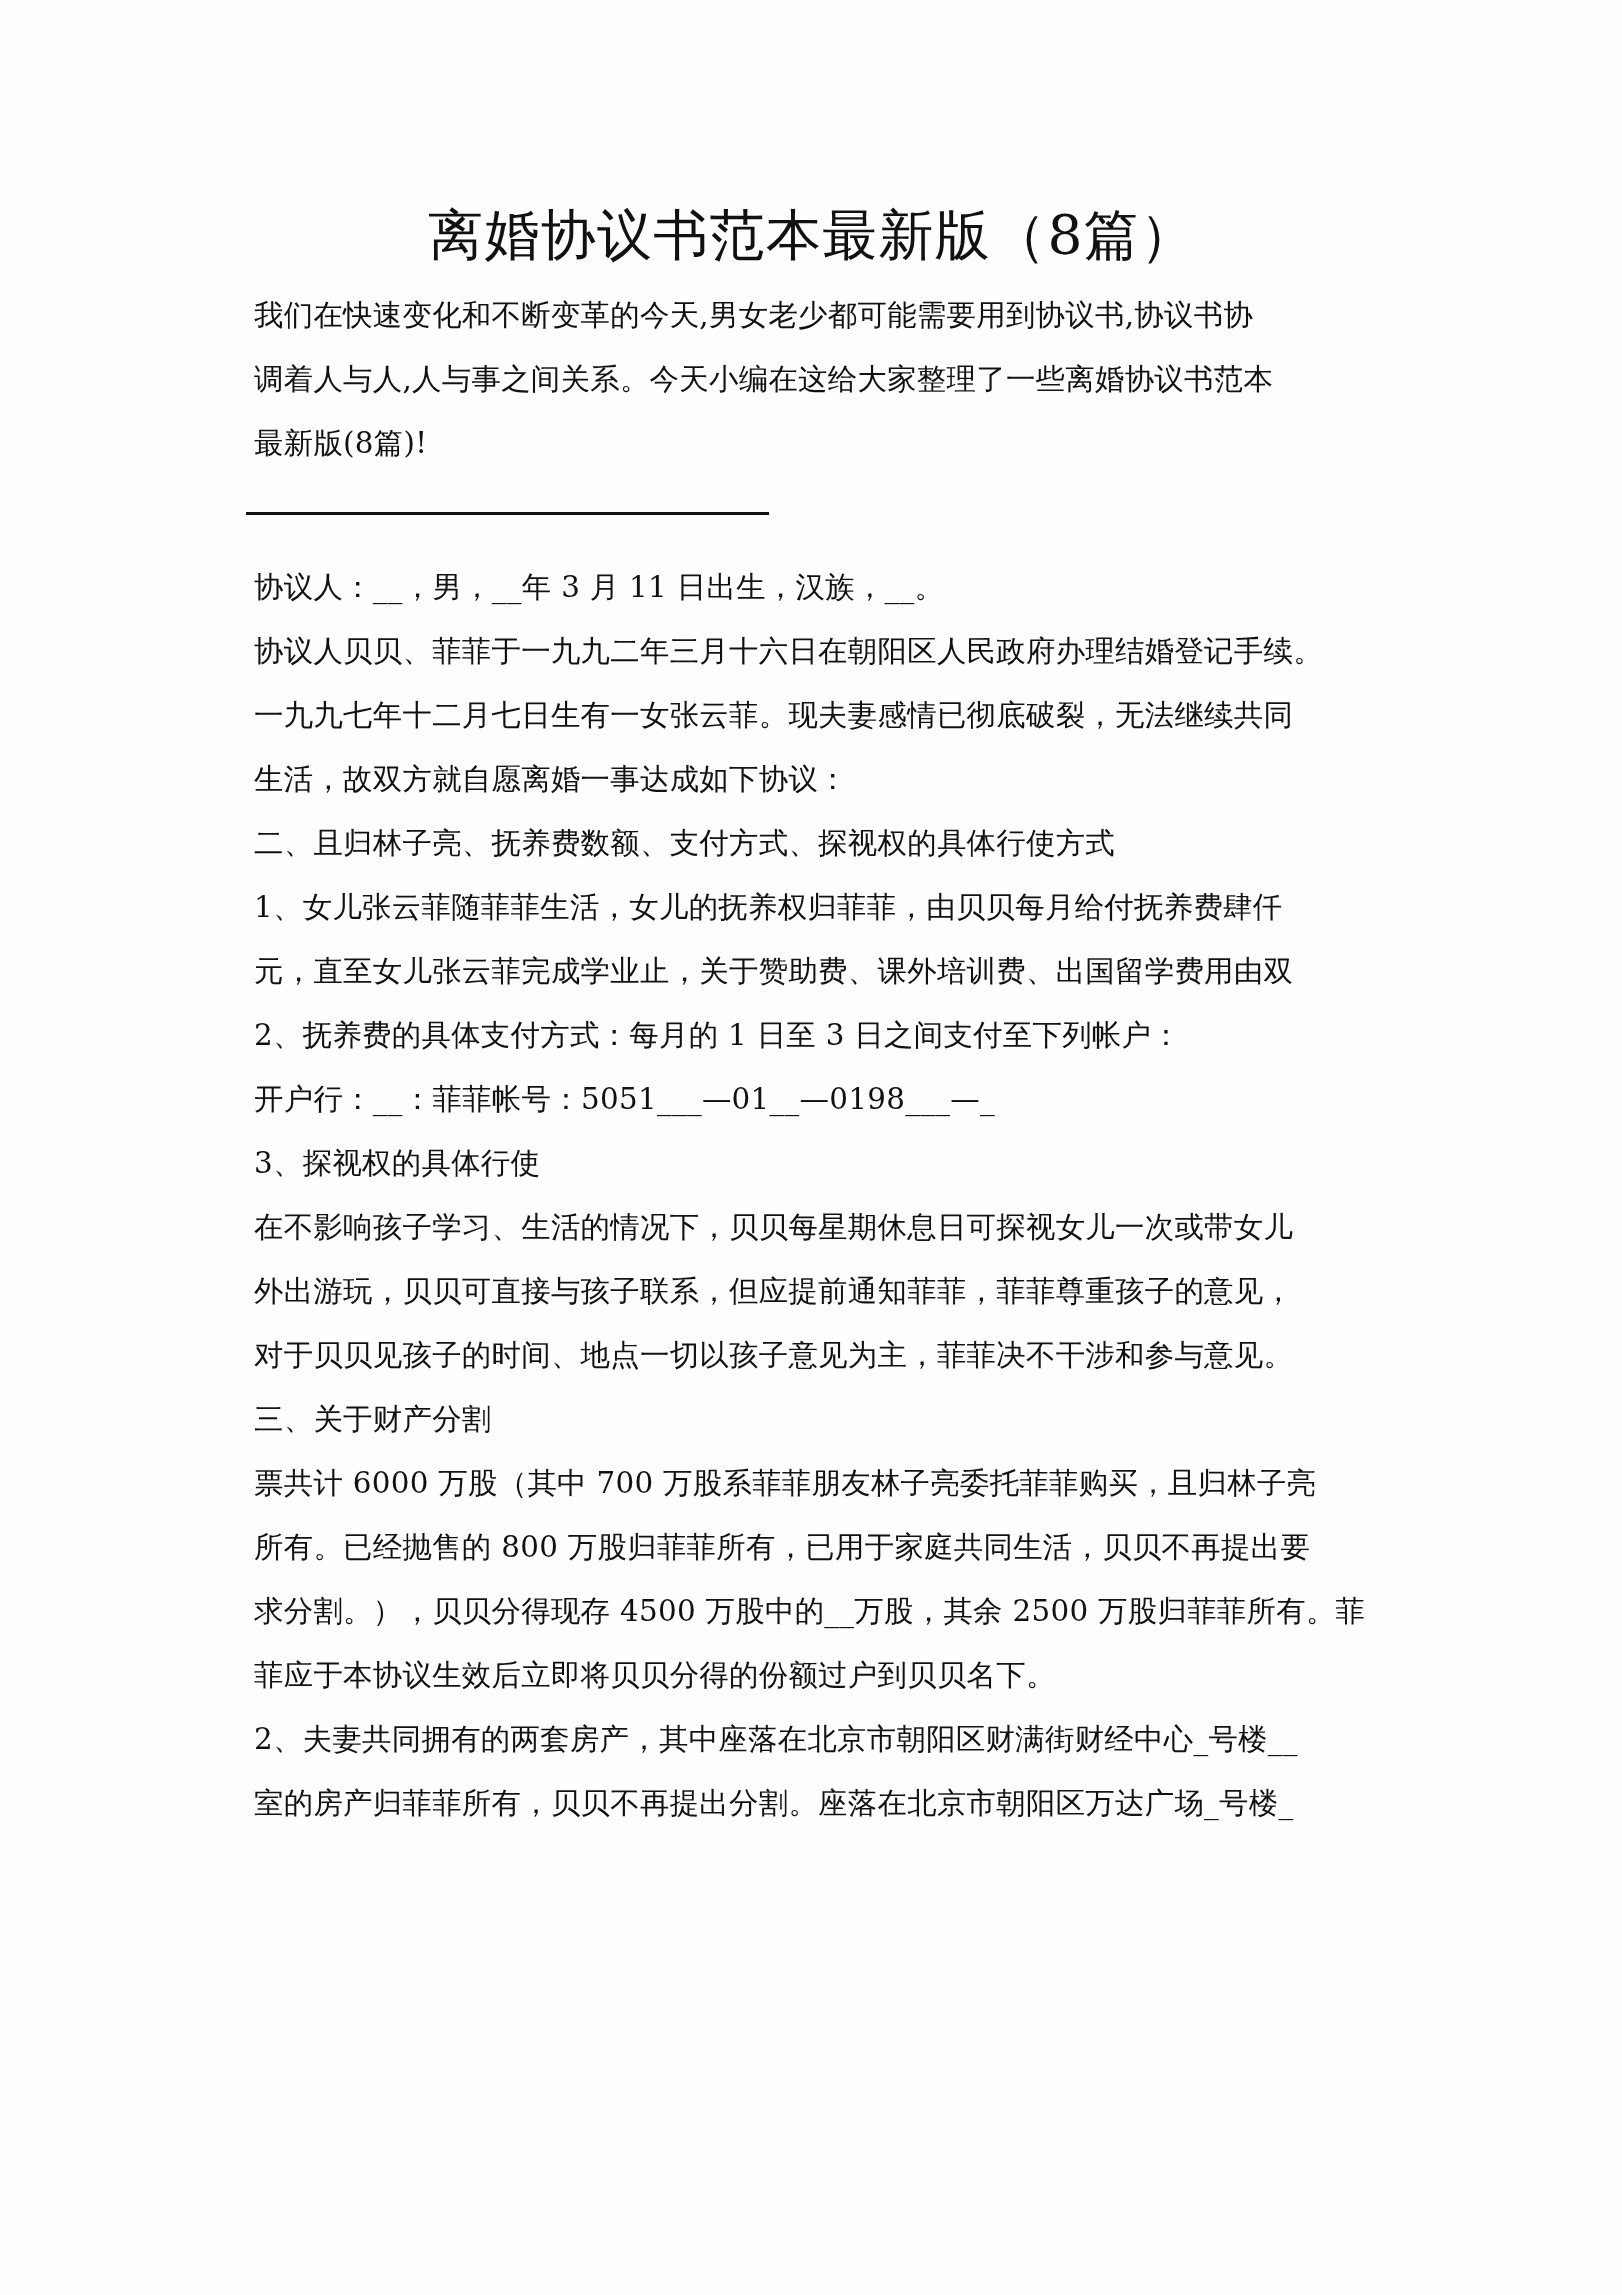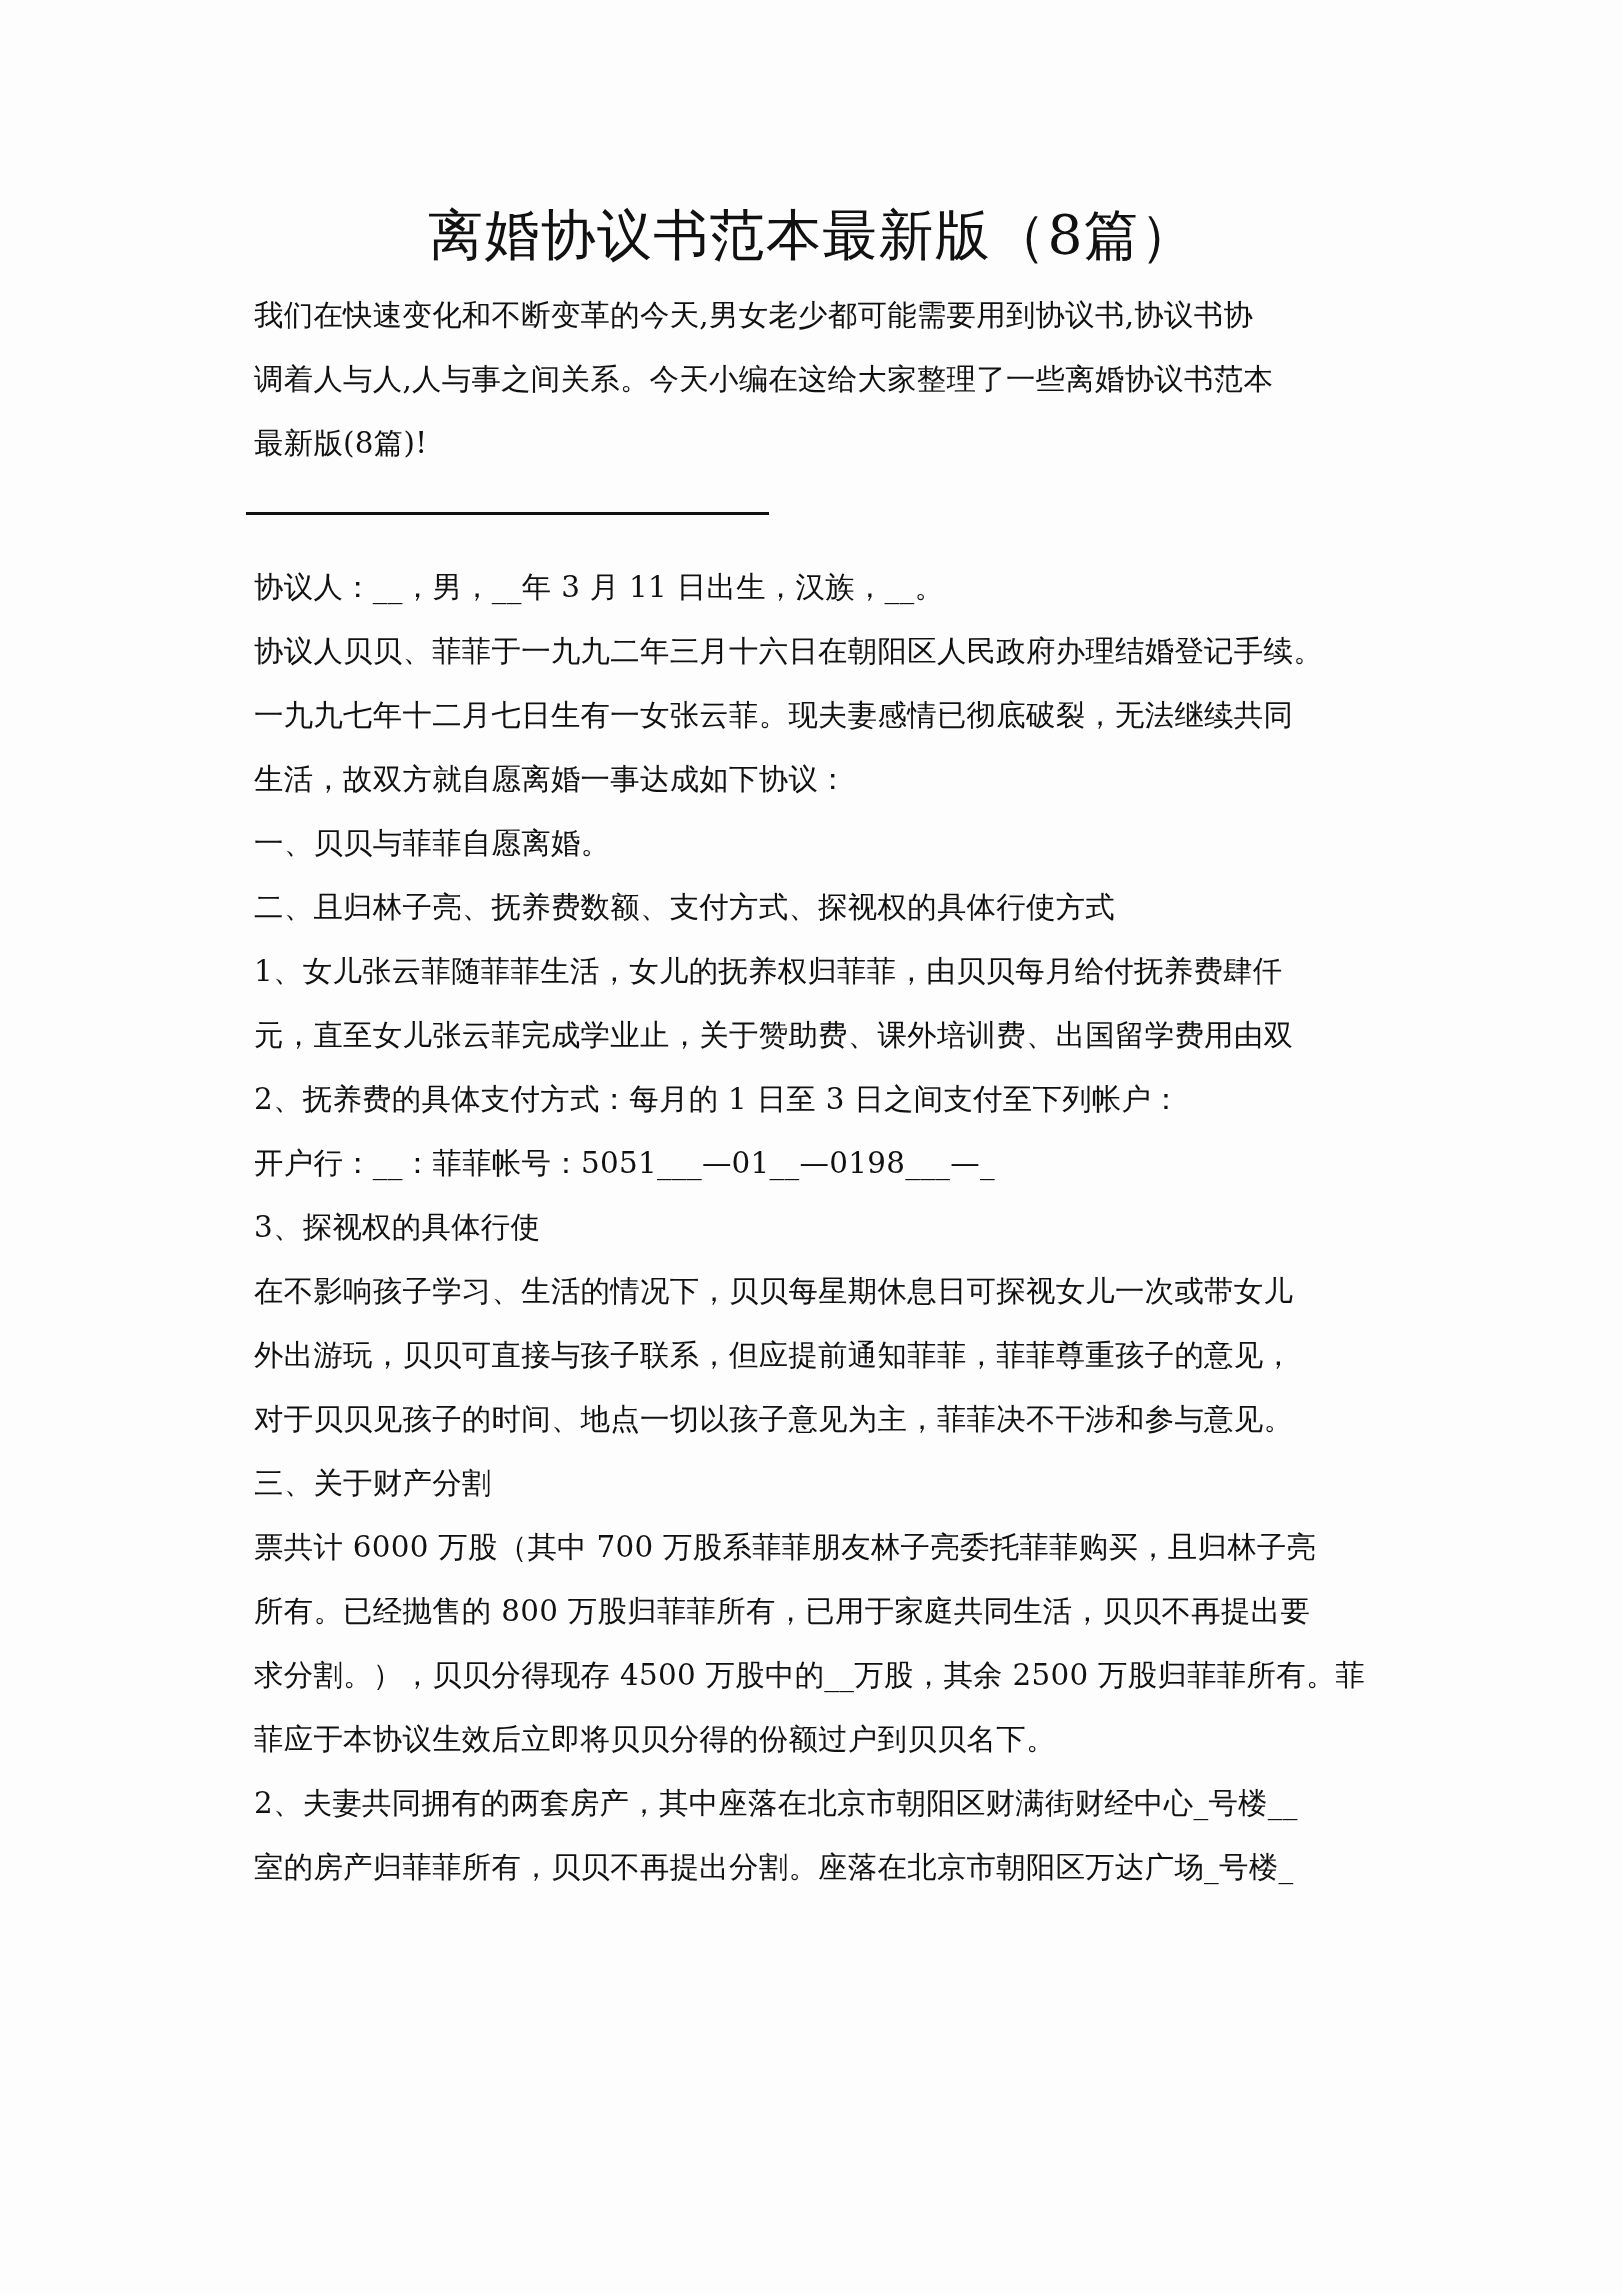--- a/index.html
+++ b/index.html
@@ -74,21 +74,20 @@
 
   <div class="sep">
     <div class="sep-line"></div>
   </div>
 
   <div class="para">
     <span class="ln">协议人：__，男，__年 3 月 11 日出生，汉族，__。</span>
     <span class="ln">协议人贝贝、菲菲于一九九二年三月十六日在朝阳区人民政府办理结婚登记手续。</span>
     <span class="ln">一九九七年十二月七日生有一女张云菲。现夫妻感情已彻底破裂，无法继续共同</span>
     <span class="ln">生活，故双方就自愿离婚一事达成如下协议：</span>
-    <span class="ln">一、贝贝与菲菲自愿离婚。</span>
     <span class="ln">二、且归林子亮、抚养费数额、支付方式、探视权的具体行使方式</span>
     <span class="ln">1、女儿张云菲随菲菲生活，女儿的抚养权归菲菲，由贝贝每月给付抚养费肆仟</span>
     <span class="ln">元，直至女儿张云菲完成学业止，关于赞助费、课外培训费、出国留学费用由双</span>
     <span class="ln">2、抚养费的具体支付方式：每月的 1 日至 3 日之间支付至下列帐户：</span>
     <span class="ln">开户行：__：菲菲帐号：5051___—01__—0198___—_</span>
     <span class="ln">3、探视权的具体行使</span>
     <span class="ln">在不影响孩子学习、生活的情况下，贝贝每星期休息日可探视女儿一次或带女儿</span>
     <span class="ln">外出游玩，贝贝可直接与孩子联系，但应提前通知菲菲，菲菲尊重孩子的意见，</span>
     <span class="ln">对于贝贝见孩子的时间、地点一切以孩子意见为主，菲菲决不干涉和参与意见。</span>
     <span class="ln">三、关于财产分割</span>

